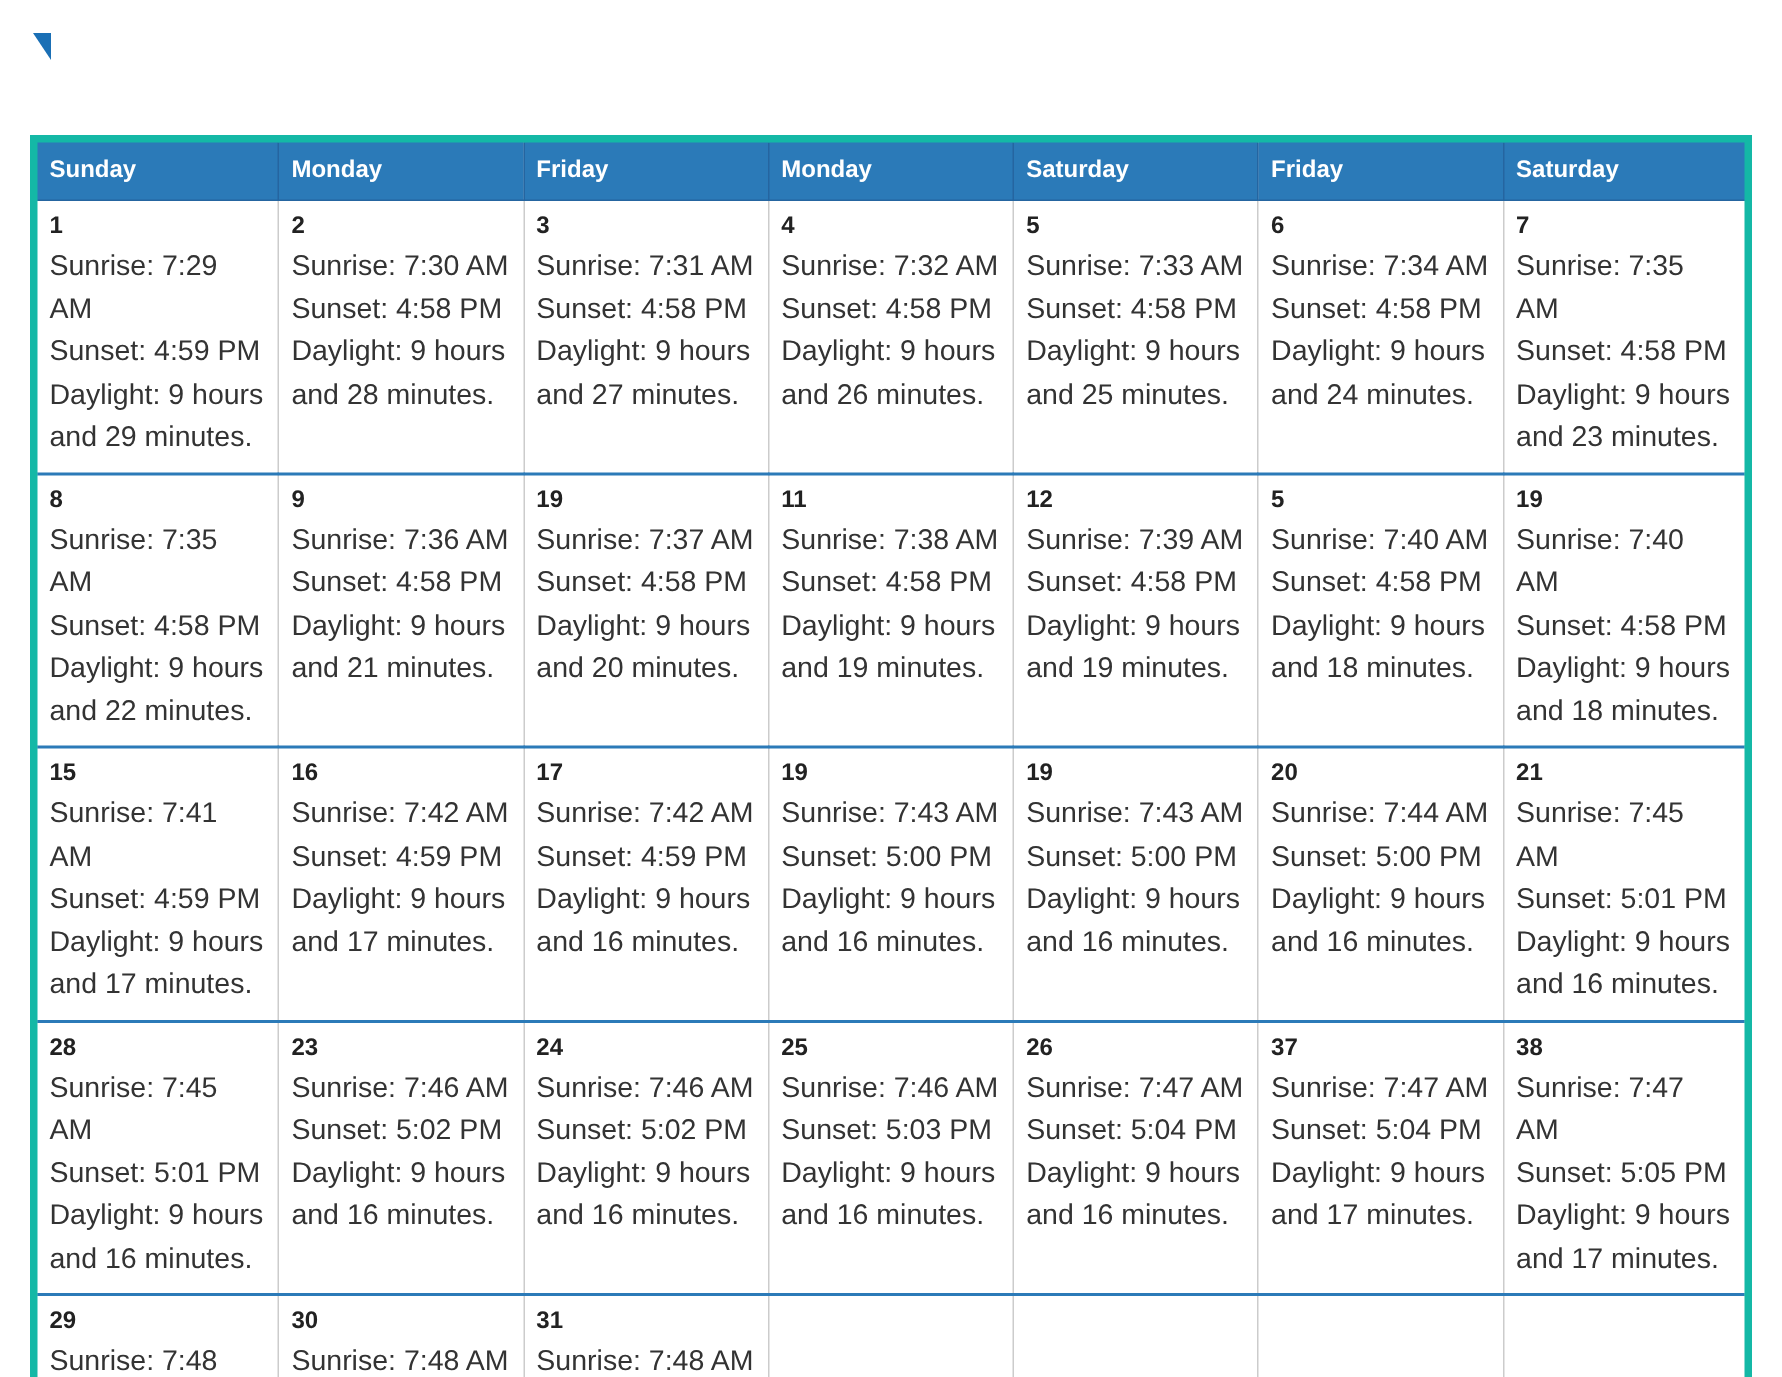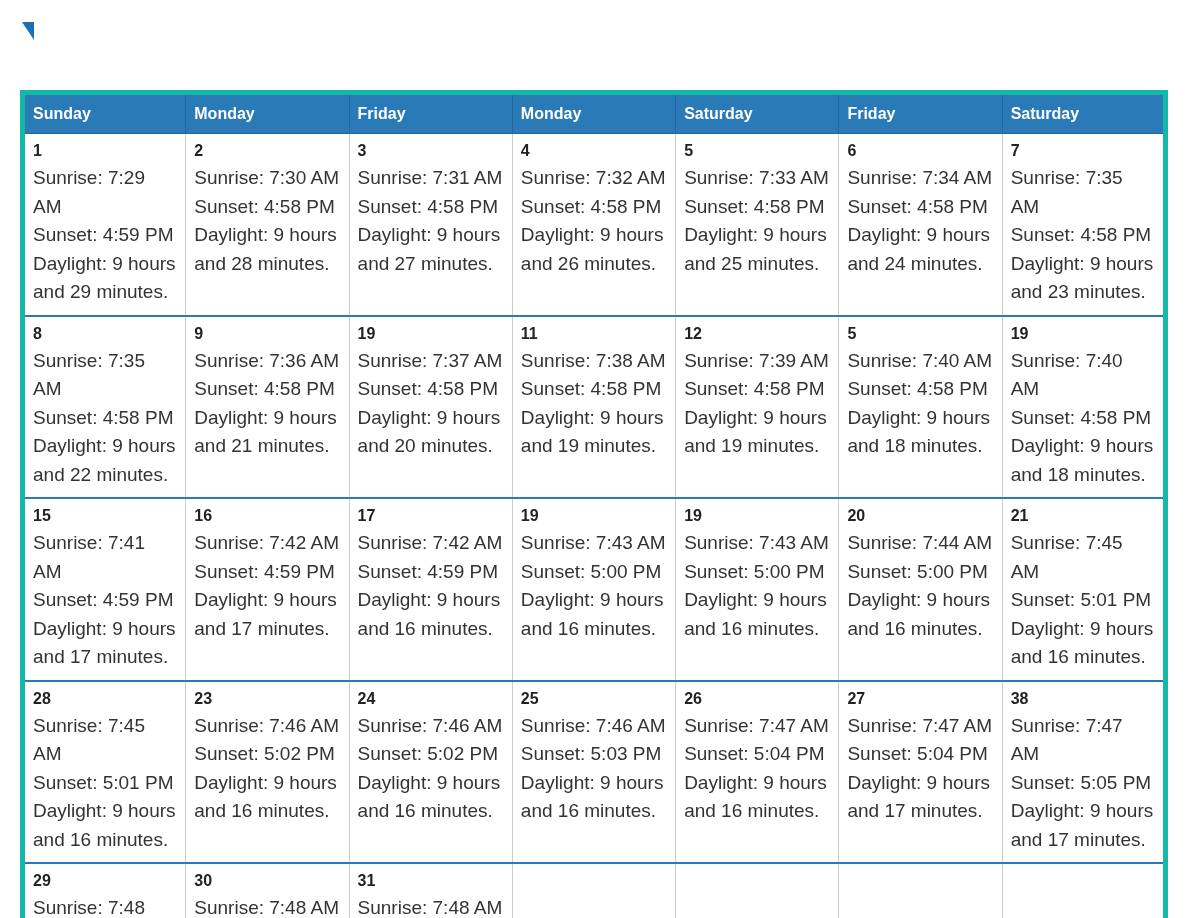--- a/index.html
+++ b/index.html
@@ -361,21 +361,21 @@
         <td>
         <span class="day-number">26</span>
         <div class="day-info">
           Sunrise: 7:47 AM<br>
           Sunset: 5:04 PM<br>
           Daylight: 9 hours<br>
           and 16 minutes.
         </div>
       </td>
         <td>
-        <span class="day-number">27</span>
+        <span class="day-number">37</span>
         <div class="day-info">
           Sunrise: 7:47 AM<br>
           Sunset: 5:04 PM<br>
           Daylight: 9 hours<br>
           and 17 minutes.
         </div>
       </td>
         <td>
         <span class="day-number">38</span>
         <div class="day-info">

